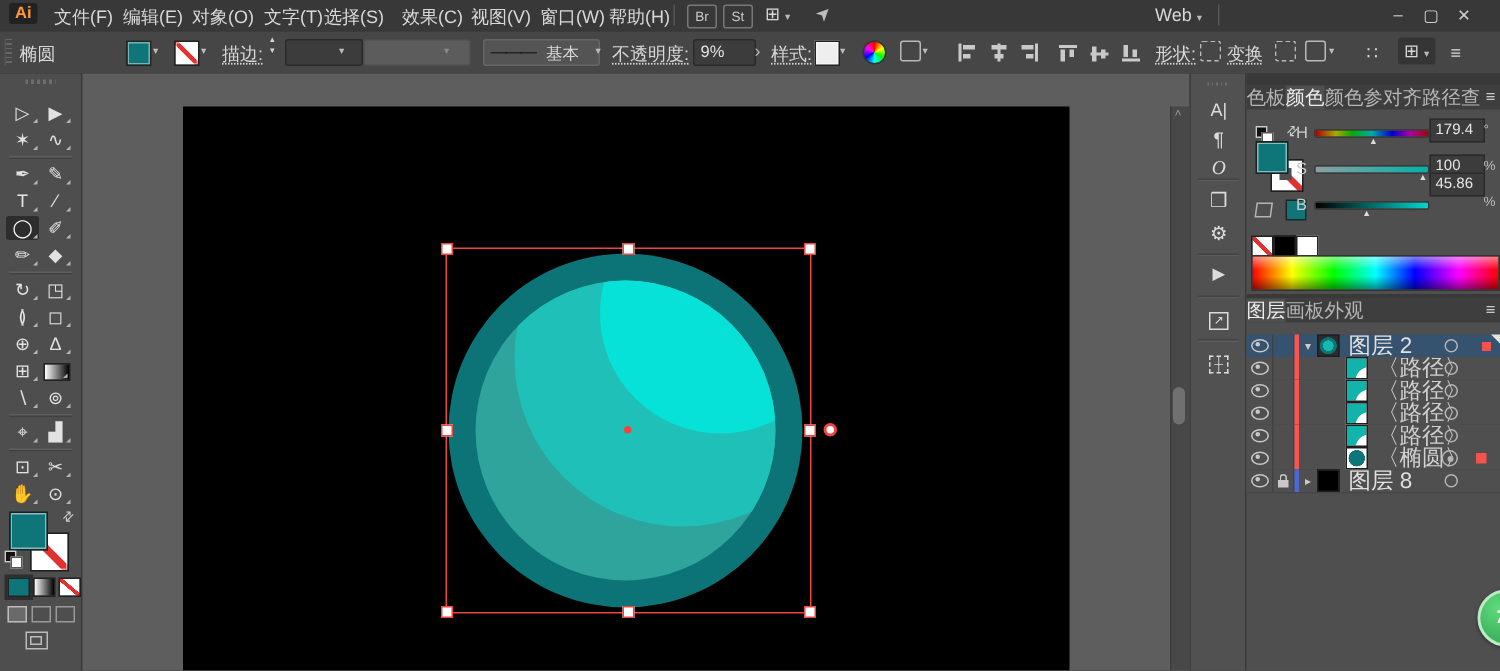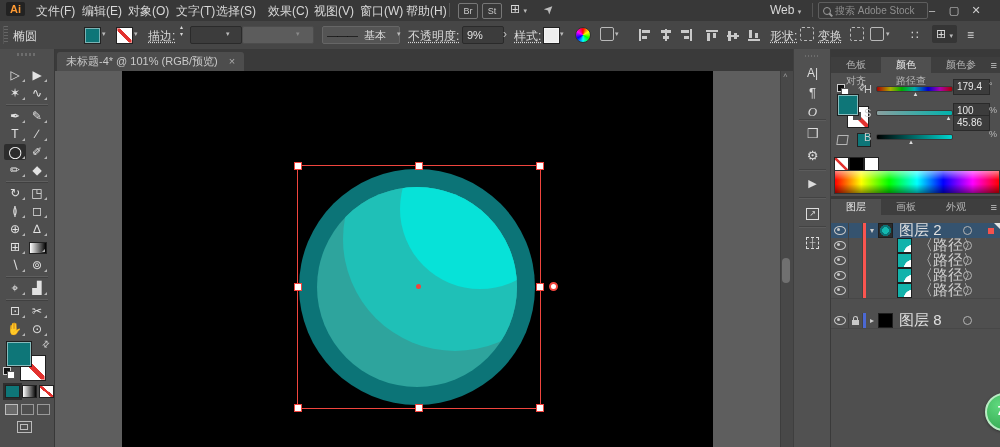--- a/index.html
+++ b/index.html
@@ -61,21 +61,21 @@
 
   
   #dock{position:absolute;left:793px;top:49px;width:37px;height:398px;background:#515151;border-left:1px solid #3f3f3f}
   .dicon{position:absolute;left:0;width:37px;height:20px;line-height:20px;text-align:center;font-size:13px;color:#dcdcdc}
   .dsep{position:absolute;left:5px;width:27px;height:1px;background:#434343;border-bottom:1px solid #5c5c5c}
   .dgrip{position:absolute;left:11px;width:14px;height:2px;background-image:repeating-linear-gradient(90deg,#6d6d6d 0 1px,transparent 1px 3px)}
 
   
   #panels{position:absolute;left:830px;top:49px;width:170px;height:398px;background:#4f4f4f;border-left:1px solid #3a3a3a}
   .ptabbar{position:absolute;left:0;width:170px;height:16px;background:#3e3e3e}
-  .ptab{display:inline-block;padding:0 15px;font-size:10px;line-height:16px;color:#b5b5b5;white-space:nowrap}
+  .ptab{display:inline-block;padding:0 0;font-size:13px;line-height:16px;color:#b5b5b5;white-space:nowrap}
   .ptab.act{background:#4f4f4f;color:#ededed}
   .pmenu{position:absolute;right:4px;top:0;font-size:11px;color:#c9c9c9;line-height:16px}
   .slbl{position:absolute;font-size:11px;color:#cccccc}
   .track{position:absolute;left:45px;width:75px;height:4px;border-radius:2px;border:1px solid #3a3a3a}
   .mark{position:absolute;font-size:7px;color:#ddd;top:3px}
   .vbox{position:absolute;left:122px;width:32px;height:14px;background:#3c3c3c;border:1px solid #2a2a2a;font-size:10px;color:#e6e6e6;line-height:14px;padding-left:3px}
   .unit{position:absolute;left:158px;font-size:9px;color:#bbb}
   .lrow{position:absolute;left:0;width:170px;height:15px;display:flex;align-items:center;border-bottom:1px solid #474747;background:#4f4f4f}
   .lrow.selr{background:#35536f}
   .c-eye{width:17px;flex:none;border-right:1px solid #424242;height:15px;display:flex;align-items:center;justify-content:center}
@@ -114,24 +114,20 @@
     <span class="mitem" style="left:310px">视图(V)</span>
     <span class="mitem" style="left:356px">窗口(W)</span>
     <span class="mitem" style="left:402px">帮助(H)</span>
     <span class="vdiv" style="left:449px"></span>
     <span class="badge" style="left:458px">Br</span>
     <span class="badge" style="left:482px">St</span>
     <span class="mitem" style="left:506px;top:2px"><span>⊞</span> <span class="caret">▾</span></span>
     <span class="mitem" style="left:540px;top:2px;transform:rotate(-45deg);color:#bdbdbd">➤</span>
     <span class="mitem" style="left:766px"><span>Web</span> <span class="caret">▾</span></span>
     <span class="vdiv" style="left:812px"></span>
-    <div id="searchbox">
-      <span class="mag"></span>
-      <span class="ph">搜索 Adobe Stock</span>
-    </div>
     <span class="wctl" style="left:924px">–</span>
     <span class="wctl" style="left:946px">▢</span>
     <span class="wctl" style="left:968px">✕</span>
   </div>
 
   <div id="optbar">
     <span class="gripv"></span>
     <span class="ob-lbl" style="left:13px">椭圆</span>
     <span class="sw" style="left: 84px; background: rgb(14, 118, 120);"></span>
     <span class="ob-lbl caret" style="left:102px;top:9px">▾</span>
@@ -232,26 +228,20 @@
     <span class="abs" style="left:5px;top:355px;width:11px;height:9px;border:1px solid #bbb;background:#6a6a6a"></span>
     <span class="abs" style="left:21px;top:355px;width:11px;height:9px;border:1px solid #999"></span>
     <span class="abs" style="left:37px;top:355px;width:11px;height:9px;border:1px solid #999"></span>
 
     <span class="abs" style="left:17px;top:372px;width:13px;height:10px;border:1px solid #bbb">
         <b style="position:absolute;left:2px;top:2px;width:6px;height:4px;border:1px solid #bbb"></b>
       </span>
   </div>
 
   <div id="canvas">
-    <div id="tabbar">
-      <span id="doctab">
-        <span>未标题-4* @ 101% (RGB/预览)</span>
-        <span style="color:#aaa;margin-left:8px">×</span>
-      </span>
-    </div>
     <div id="artboard"></div>
 
     <svg width="240" height="240" style="position:absolute;left:242px;top:118px">
       <defs>
           <clipPath id="innerclip">
             <circle cx="120" cy="120" r="100"></circle>
           </clipPath>
         </defs>
       <circle cx="120" cy="120" r="118" fill="#0c7477"></circle>
       <circle cx="120" cy="120" r="100" fill="#2ea49d"></circle>
@@ -404,20 +394,35 @@
           <span class="eye"></span>
         </span>
         <span class="c-lock"></span>
       <span class="cbar" style="background: rgb(250, 85, 80);"></span>
         <span class="xar"></span>
         <span style="width:19px;flex:none"></span>
       <span class="th" style="background-image:radial-gradient(circle at 115% 115%,rgba(0,0,0,0) 0 9px,#12b3ab 9.5px)"></span>
       <span class="lname" style="color:#d0d0d0">〈路径〉</span>
       <span class="tgt"></span>
     </div>
+    <div class="lrow" style="top:249px">
+      <span class="c-eye">
+          <span class="eye"></span>
+        </span>
+        <span class="c-lock"></span>
+      <span class="cbar" style="background: rgb(250, 85, 80);"></span>
+        <span class="xar"></span>
+        <span style="width:19px;flex:none"></span>
+      <span class="th" style="background-image:radial-gradient(circle,#0e7678 0 5.3px,rgba(0,0,0,0) 5.6px)"></span>
+      <span class="lname" style="color:#d0d0d0">〈椭圆〉</span>
+      <span class="tgt2">
+          <b></b>
+        </span>
+      <span class="redsq" style="left:153px;width:7px;height:7px"></span>
+    </div>
     <div class="lrow" style="top:264px">
       <span class="c-eye">
           <span class="eye"></span>
         </span>
       <span class="c-lock">
           <span class="lock"></span>
         </span>
       <span class="cbar" style="background: rgb(75, 104, 211);"></span>
       <span class="xar">▸</span>
       <span class="th" style="background:#000"></span>

